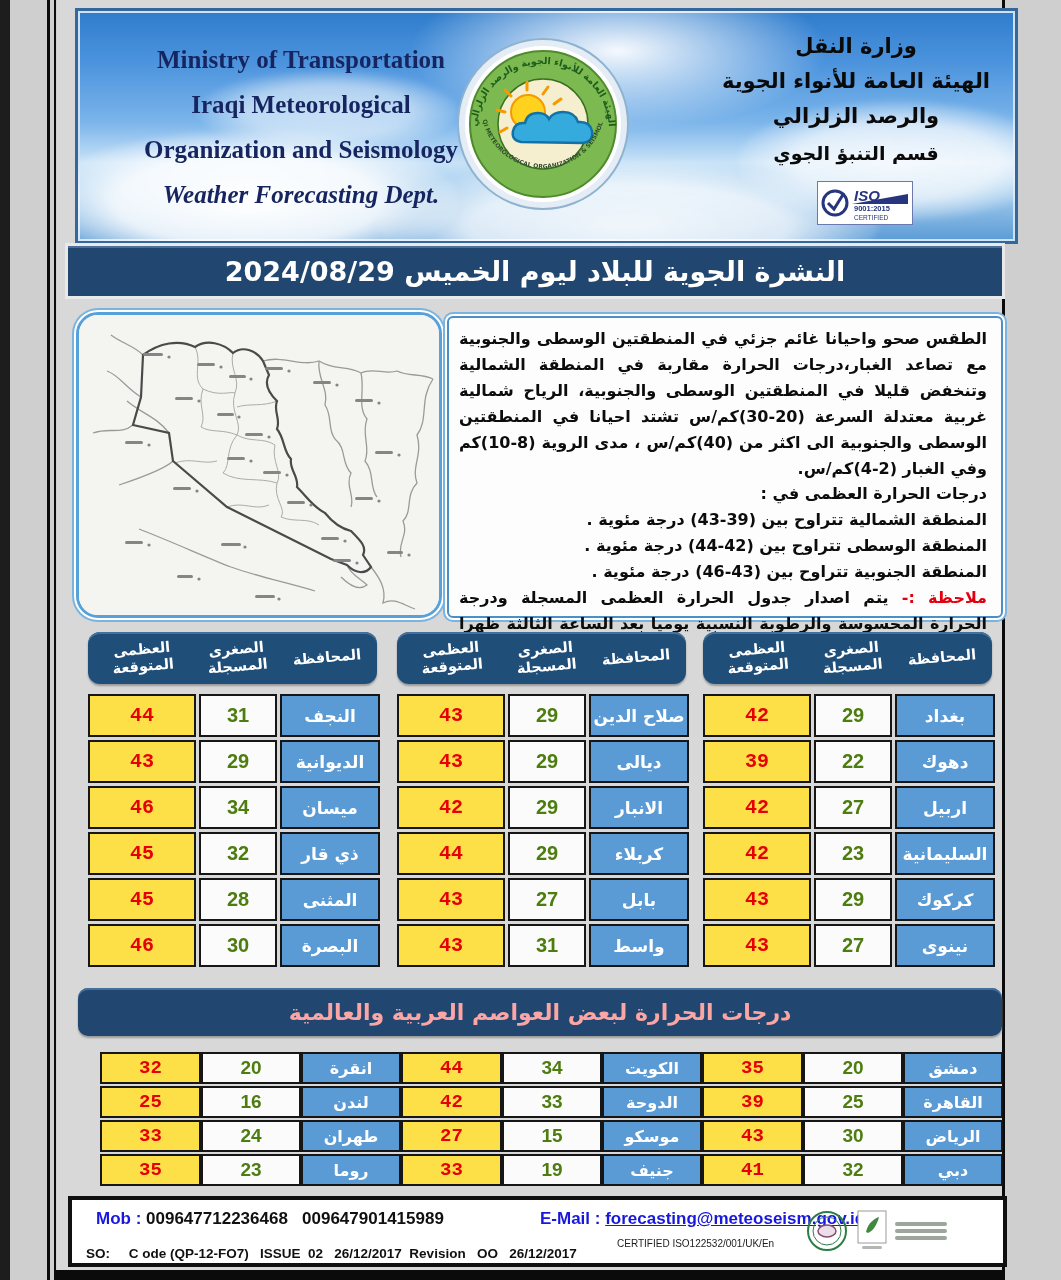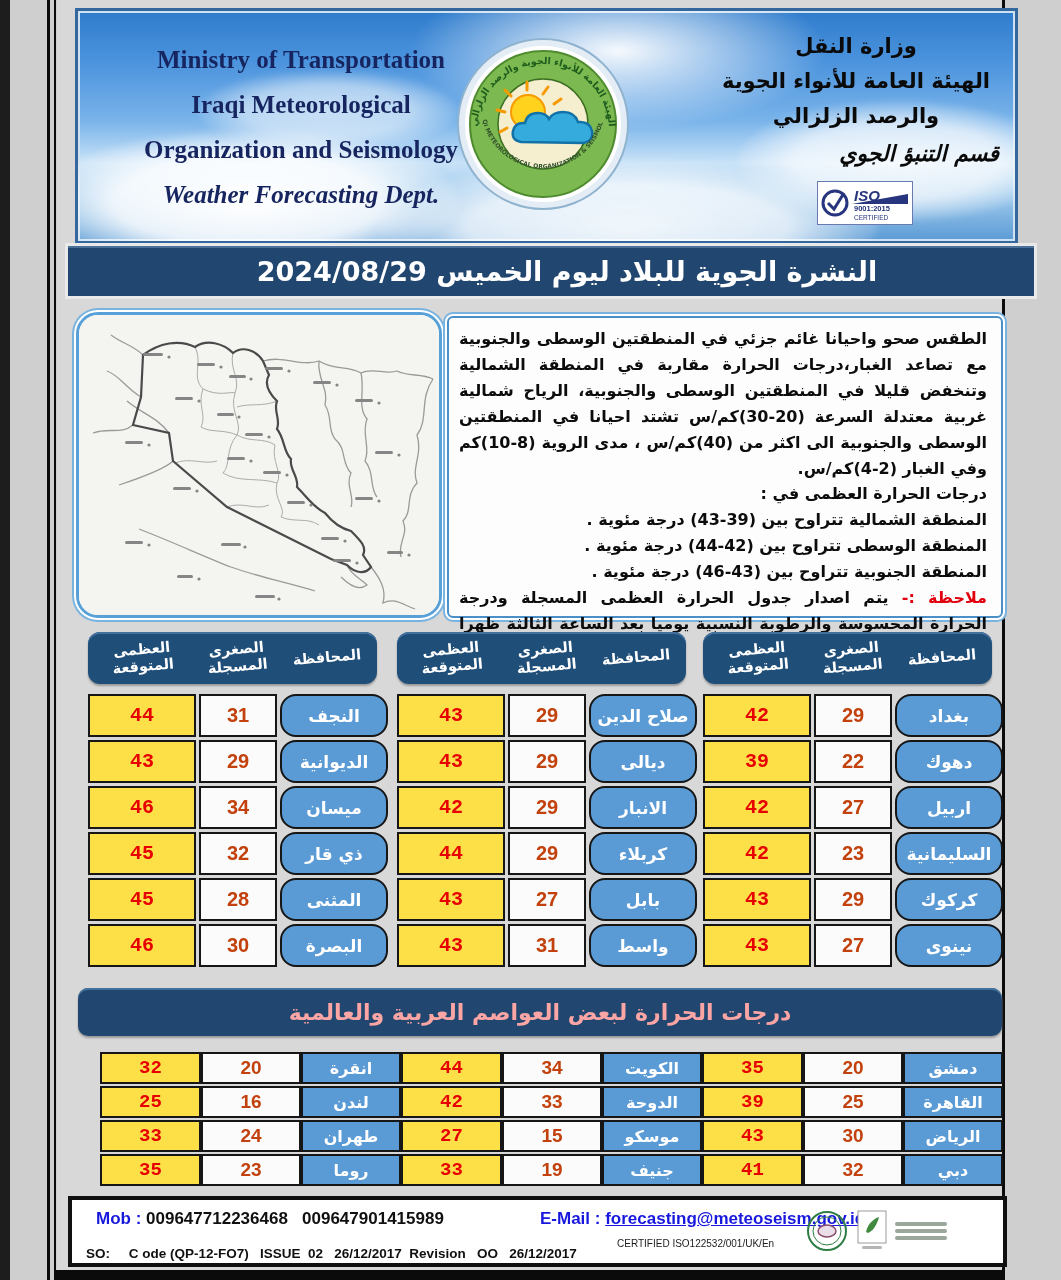--- a/index.html
+++ b/index.html
@@ -21,28 +21,28 @@
     overflow:hidden;box-shadow:inset 0 0 0 2px #cfe2f2;margin-left:9px;}
   .cloud{position:absolute;background:radial-gradient(ellipse at center,#ffffff 0%,rgba(255,255,255,.85) 45%,rgba(255,255,255,0) 75%);
          filter:blur(3px);border-radius:50%;}
   .burst{position:absolute;left:330px;top:-40px;width:420px;height:160px;
          background:radial-gradient(ellipse at center,rgba(255,255,255,.95) 0%,rgba(255,255,255,0) 70%);}
   #hdr-eng{left:18px;top:26px;width:410px;text-align:center;color:#16255f;
            font-family:"Liberation Serif",serif;font-weight:bold;font-size:25px;line-height:45px;}
   #hdr-eng .it{font-style:italic;}
   #hdr-arb{right:16px;top:18px;width:286px;text-align:center;color:#0a0a0a;
            font-weight:bold;font-size:21px;line-height:35px;}
-  #hdr-arb .dept{font-size:22px;font-style:italic;margin-top:2px;text-align:right;}
+  #hdr-arb .dept{font-size:19px;margin-top:2px;}
   #org-logo{left:377px;top:25px;width:176px;height:176px;}
   #iso-badge{right:102px;top:170px;width:94px;height:42px;background:#fff;
              border:1px solid #6a7ab0;display:block;}
 
   
   #title-bar{left:68px;top:246px;width:934px;height:50px;background:#21466f;
-     box-shadow:0 0 0 3px #e9e9e9, inset 0 2px 0 #4a6f99;display:flex;align-items:center;justify-content:center;padding-left:32px;}
+     box-shadow:0 0 0 3px #e9e9e9, inset 0 2px 0 #4a6f99;display:flex;align-items:center;justify-content:center;}
   #title-bar span{color:#fff;font-weight:bold;font-size:27px;direction:rtl;}
 
   
   #map-box{left:76px;top:312px;width:360px;height:300px;background:#f5f5f3;border:3px solid #58a0d8;
      border-radius:22px;box-shadow:0 0 0 2px #fff,0 0 0 4px #79b3e0;overflow:hidden;}
   #text-box{left:447px;top:316px;width:556px;height:302px;background:#fdfdfd;border:2px solid #4a8fc7;
      border-radius:6px;box-shadow:0 0 0 2px #fff,0 0 0 4px #79b3e0;box-sizing:border-box;
      padding:8px 14px 6px 10px;}
   #forecast-text{direction:rtl;text-align:justify;text-align-last:right;color:#0c0c0c;
      font-weight:bold;font-size:16px;line-height:1.62;}
@@ -54,23 +54,23 @@
      box-shadow:inset 0 2px 0 #43719e, 0 2px 2px #9a9a9a;display:flex;direction:rtl;align-items:center;
      color:#fff;font-weight:bold;font-size:14.5px;text-align:center;}
   .gov-header .hcol{transform:rotate(-5deg);line-height:1.2;}
   .hcol.c1{width:100px;} .hcol.c2{width:80px;} .hcol.c3{width:109px;}
   .gov-table{display:flex;flex-direction:column;gap:3px;direction:rtl;top:694px;}
   .trow{display:flex;gap:3px;}
   .cell{box-sizing:border-box;display:flex;align-items:center;justify-content:center;
         border:2px solid #161616;font-weight:bold;}
   .gov-table .cell{height:43px;}
   .cell.city{background:#5b9bd5;color:#fff;font-size:17px;}
-  .cell.min{background:#fbfbfb;color:#c2410c;font-size:20px;font-family:"Liberation Sans",sans-serif;}
+  .cell.min{background:#fbfbfb;color:#4d7c0f;font-size:20px;font-family:"Liberation Sans",sans-serif;}
   .cell.max{background:#fde047;color:#e60000;font-size:20px;font-family:Liberation Mono, monospace;}
-  .gov-table .cell.city{width:108px;border-radius:16px;} .gov-table .cell.min{width:78px;} .gov-table .cell.max{width:108px;}
+  .gov-table .cell.city{width:100px;} .gov-table .cell.min{width:78px;} .gov-table .cell.max{width:108px;}
 
   
   #capitals-header{left:78px;top:988px;width:924px;height:48px;background:#21466f;border-radius:10px;
      box-shadow:inset 0 2px 0 #43719e, 0 2px 2px #9a9a9a;display:flex;align-items:center;justify-content:center;}
   #capitals-header span{color:#fca5a5;font-weight:bold;font-size:22px;direction:rtl;}
   #capitals-table{left:100px;top:1052px;display:flex;flex-direction:column;gap:2px;direction:rtl;}
   .caprow{display:flex;gap:0px;}
   .capgroup{display:flex;}
   #capitals-table .cell{height:32px;}
   #capitals-table .cell.city{width:100px;font-size:16px;}

